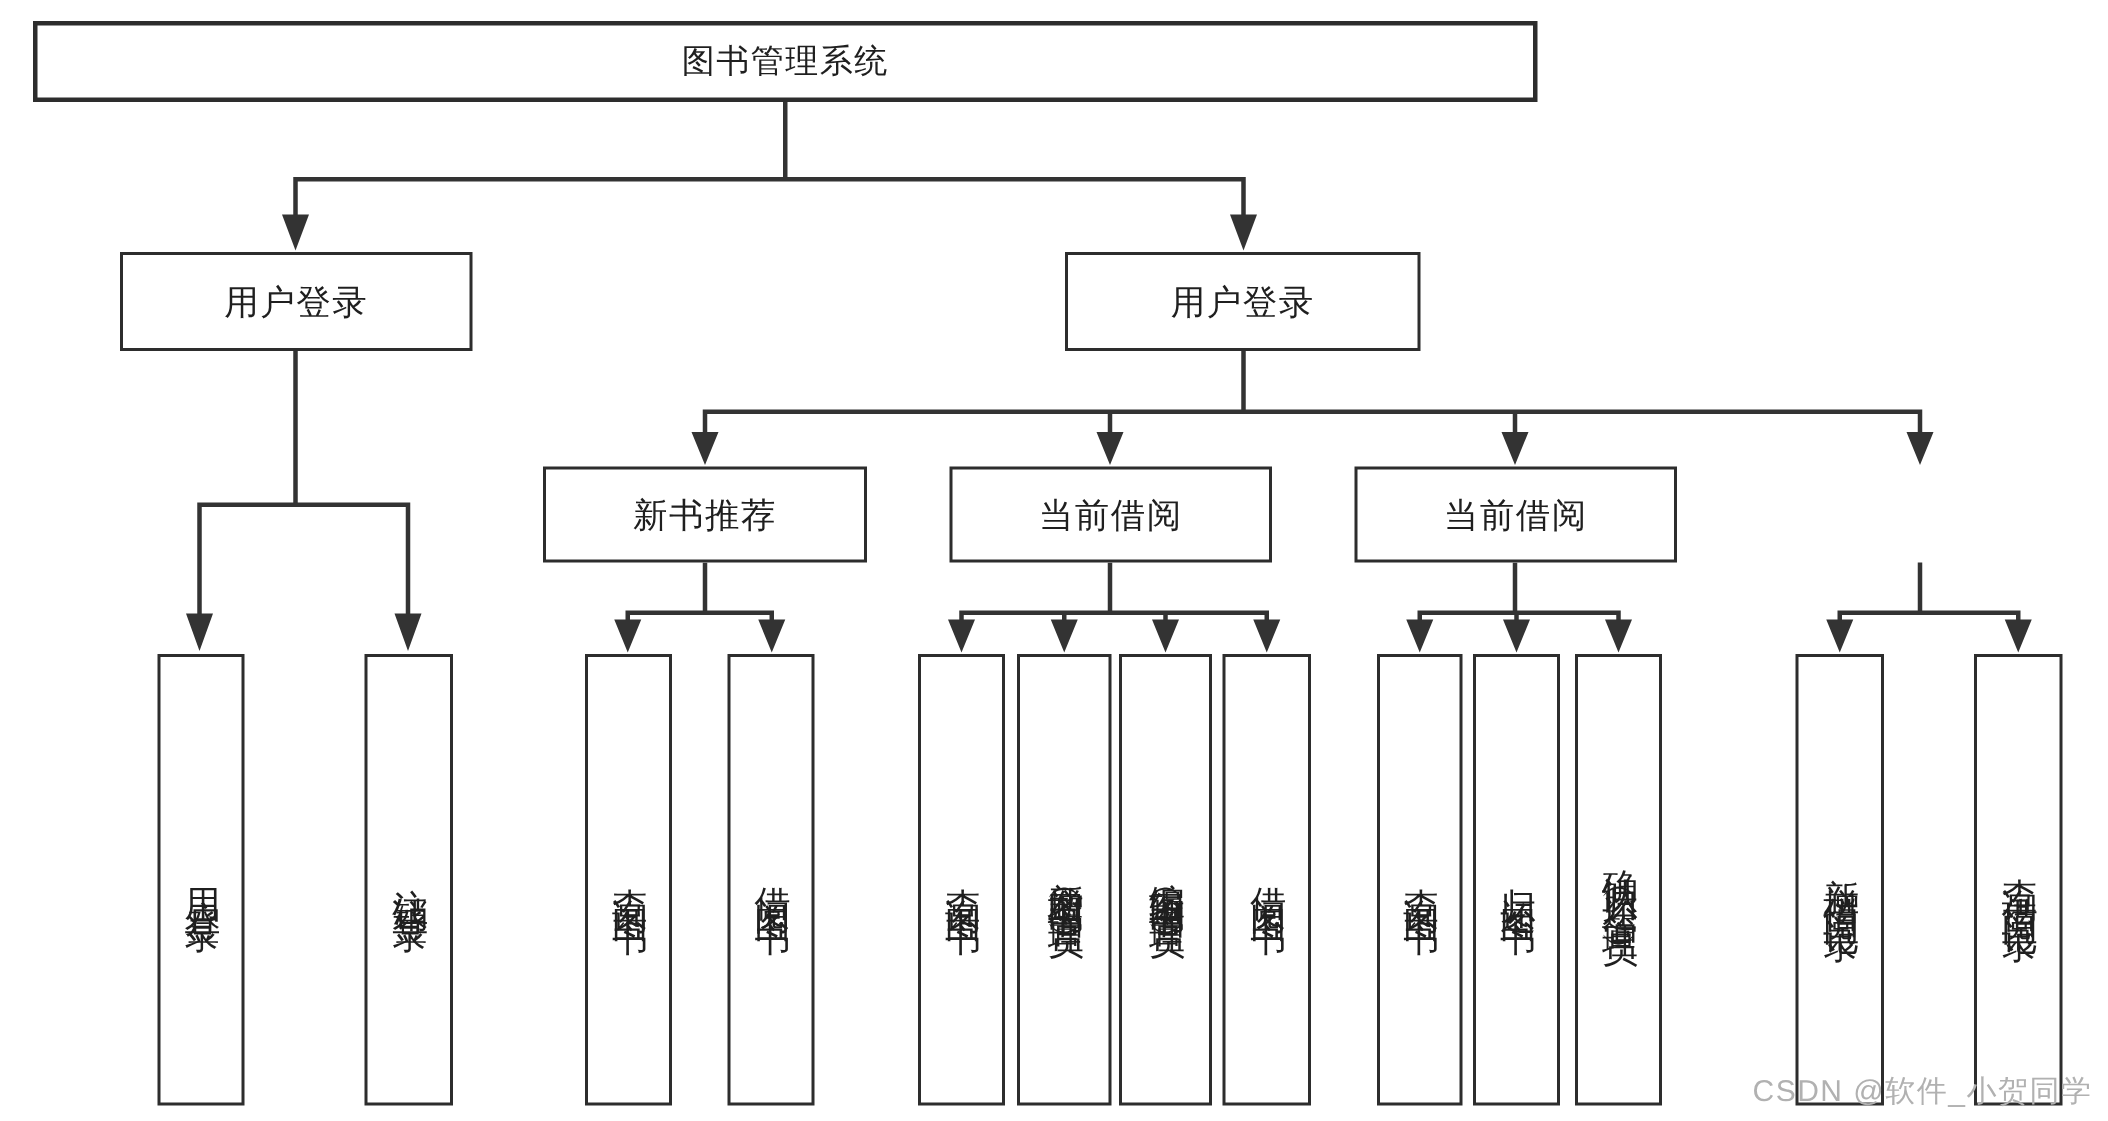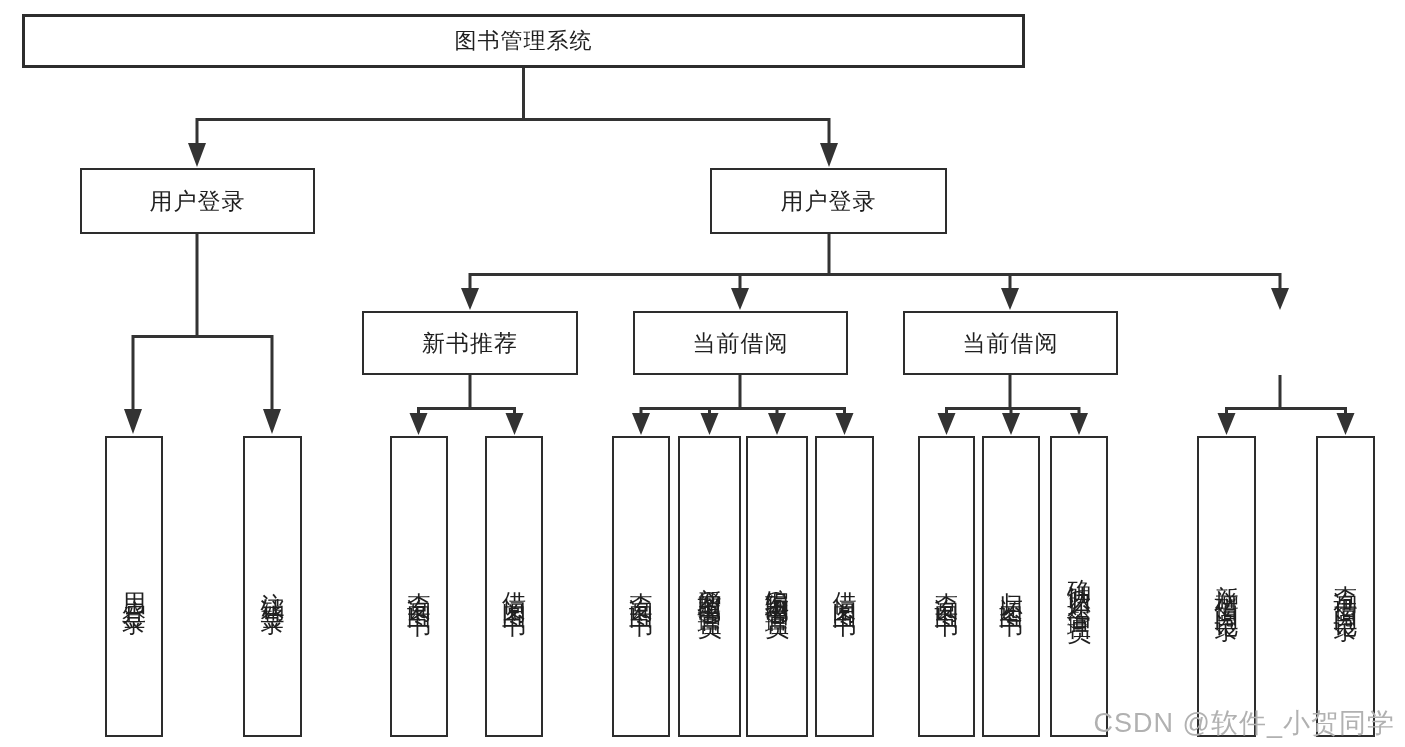--- a/index.html
+++ b/index.html
@@ -41,21 +41,21 @@
     text-orientation: mixed;
     font-size: 24px;
     letter-spacing: 7px;
   }
   .vbox.med { letter-spacing: 6px; }
   .vbox.tight { letter-spacing: 4px; }
   .watermark {
     position: absolute;
     right: 10px;
     bottom: 6px;
-    font-size: 27px;
+    font-size: 20px;
     letter-spacing: 1px;
     color: #b1b1b1;
     z-index: 5;
   }
 </style>
 </head>
 <body>
 
 <div class="canvas">
 

